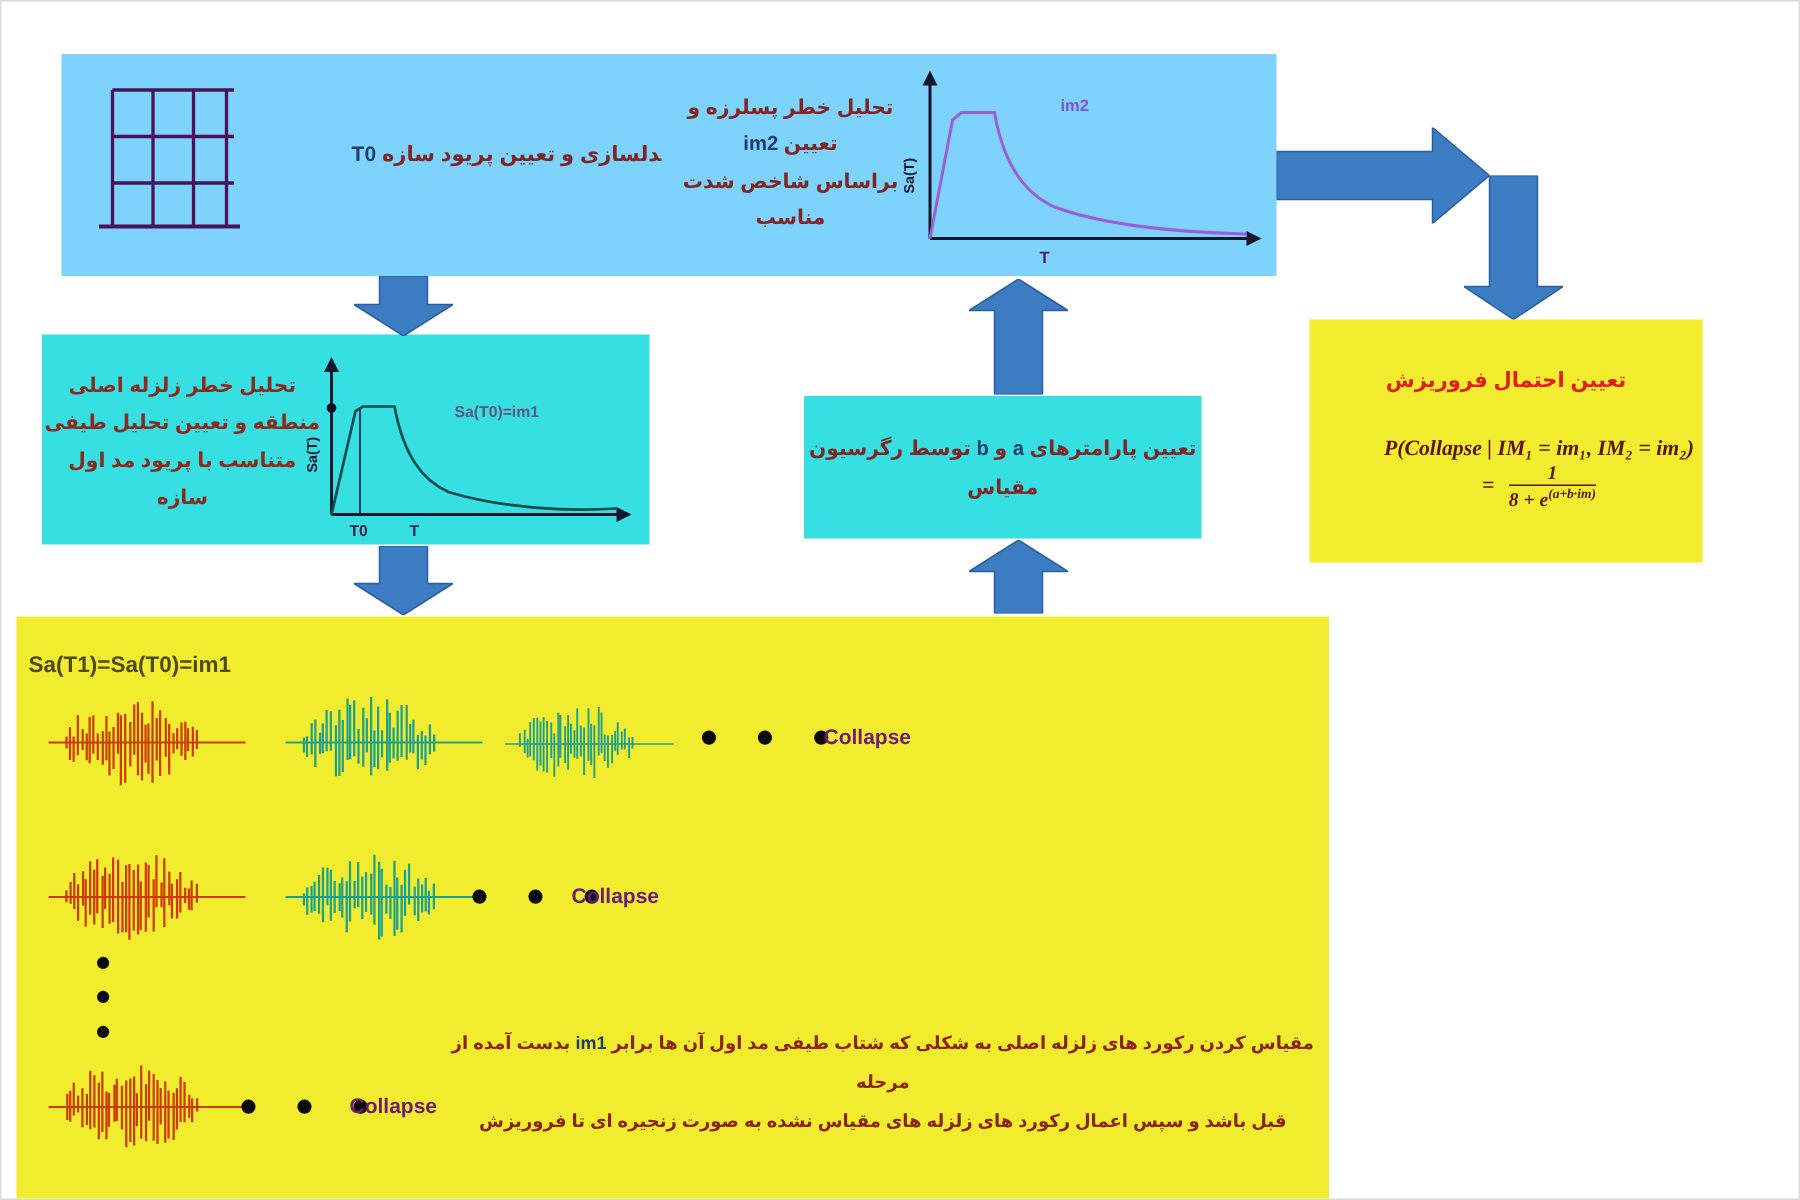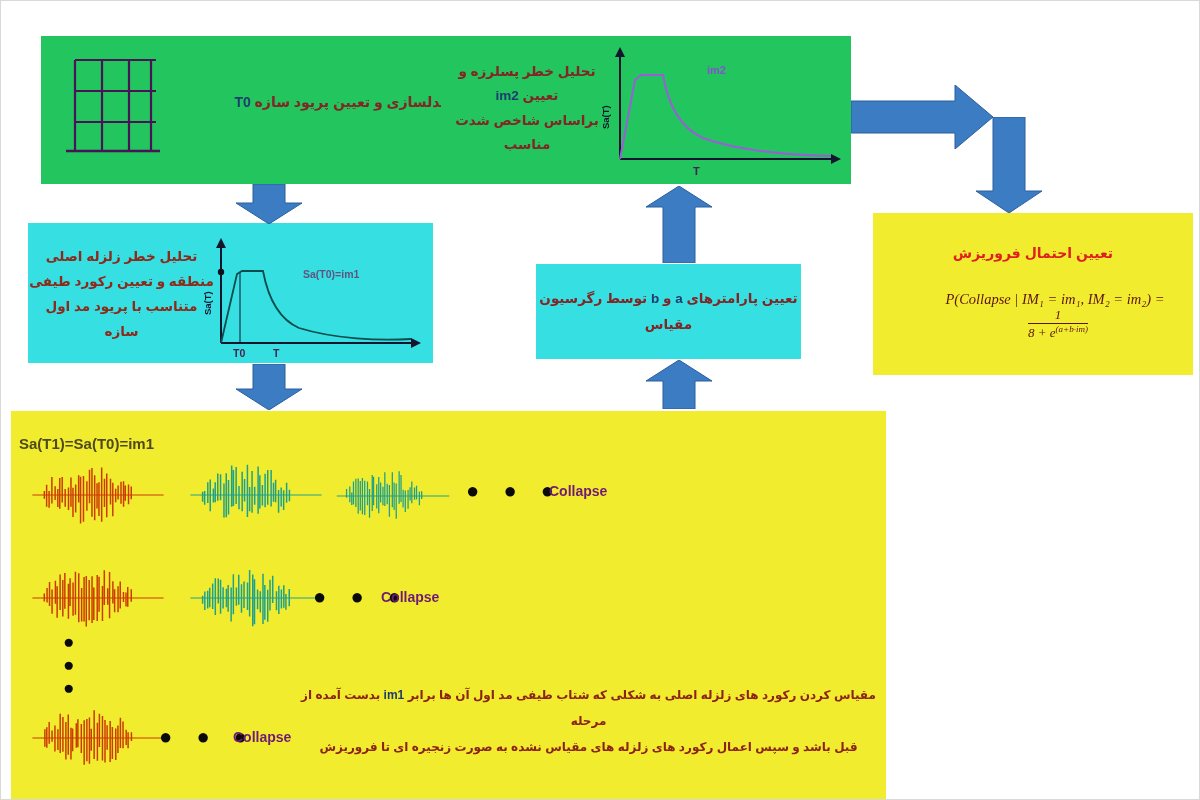--- a/index.html
+++ b/index.html
@@ -1,20 +1,20 @@
 <!DOCTYPE html>
 <html lang="fa"><head>
 <meta charset="utf-8">
 <style>
   html,body{margin:0;padding:0;background:#fff;}
   .canvas{position:relative;width:1200px;height:800px;background:#ffffff;
     border:1px solid #d9d9d9;box-sizing:border-box;overflow:hidden;
     font-family:"Liberation Sans","DejaVu Sans",sans-serif;}
   .box{position:absolute;box-sizing:border-box;}
-  .pink{background:#22c55e;}
+  .pink{background:#7dd3fc;}
   .cyan{background:#35dfe2;}
   .yellow{background:#f2ec2e;}
   .fa{direction:rtl;font-weight:700;color:#812525;}
   .latin{color:#1d3d6e;font-weight:700;}
   
   .model-box{left:40px;top:35px;width:436px;height:148px;padding-left:46px;}
   .grid-icon{position:absolute;left:22px;top:18px;}
   .model-text{position:absolute;right:28px;top:58px;font-size:14px;text-align:center;}
   
   .aftershock-box{left:440px;top:35px;width:410px;height:148px;}
@@ -22,25 +22,25 @@
   .plot{position:absolute;}
   .plot-aftershock{right:6px;top:8px;}
   .plot-mainshock{right:6px;top:12px;}
   
   .mainshock-box{left:27px;top:222px;width:405px;height:140px;}
   .mainshock-text{position:absolute;right:218px;top:22px;font-size:13.5px;text-align:center;line-height:1.85;color:#8c2a1c;}
   
   .regression-box{left:535px;top:263px;width:265px;height:95px;padding-left:10px;}
   .regression-text{position:absolute;left:0;right:0;top:22px;font-size:13.5px;text-align:center;line-height:1.9;}
   
-  .probability-box{left:872px;top:212px;width:320px;height:162px;}
+  .probability-box{left:872px;top:212px;width:262px;height:162px;}
   .prob-title{position:absolute;left:0;right:0;top:32px;text-align:center;font-size:14px;font-weight:700;color:#de2020;direction:rtl;}
   .formula{position:absolute;left:0;right:0;top:78px;text-align:center;
     font-family:"Liberation Serif","DejaVu Serif",serif;font-style:italic;
-    color:#5c1414;font-size:14.5px;font-weight:400;margin-left:44px;}
+    color:#5c1414;font-size:14.5px;font-weight:700;margin-left:44px;}
   .frac{display:inline-block;vertical-align:middle;margin-left:6px;font-size:13px;line-height:1.1;}
   .frac .num{display:block;text-align:center;border-bottom:1.6px solid #5c1414;padding:0 14px 1px;}
   .frac .den{display:block;text-align:center;padding-top:1px;}
   .frac sup{font-size:9px;}
   
   .arrow{position:absolute;}
   .arrow polygon{fill:#3b7cc2;stroke:#2b5f9e;stroke-width:1;}
   
   .ida-box{left:10px;top:410px;width:875px;height:436px;}
   .sa-label{position:absolute;left:8px;top:24px;font-size:15px;font-weight:700;color:#4e4a1d;}
@@ -98,21 +98,21 @@
       <path d="M25 115 L40 36 L46 31 H68 C74 66 88 85 108 94 C146 108 198 111 236 112" stroke="#9a5fd6" stroke-width="2" fill="none"></path>
       <text x="112" y="30" font-size="11" font-weight="bold" fill="#8a4fd0">im2</text>
       <text x="14" y="85" font-size="9.5" font-weight="bold" fill="#15152e" transform="rotate(-90 14 85)">Sa(T)</text>
       <text x="98" y="131" font-size="11" font-weight="bold" fill="#4a2050">T</text>
     </svg>
   </div>
 
   <div class="box cyan mainshock-box">
     <div class="fa mainshock-text">
       <span>تحلیل خطر زلزله اصلی</span><br>
-      <span>منطقه و تعیین رکورد طیفی</span><br>
+      <span>منطقه و تعیین تحلیل طیفی</span><br>
       <span>متناسب با پریود مد اول سازه</span>
     </div>
     <svg class="plot plot-mainshock" width="228" height="126" viewBox="0 0 228 126">
       <line class="axis" x1="22" y1="108" x2="22" y2="10"></line>
       <polygon points="22,3 17,13 27,13" fill="#15152e"></polygon>
       <line class="axis" x1="22" y1="108" x2="214" y2="108"></line>
       <polygon points="222,108 212,103 212,113" fill="#15152e"></polygon>
       <line class="axis-thin" x1="41" y1="108" x2="41" y2="37"></line>
       <circle cx="22" cy="37" r="3.2" fill="#101020"></circle>
       <path d="M22 108 L38 39 L43 36 H64 C70 68 82 85 100 93 C136 104 180 106 212 104" stroke="#0a4b4b" stroke-width="1.8" fill="none"></path>

